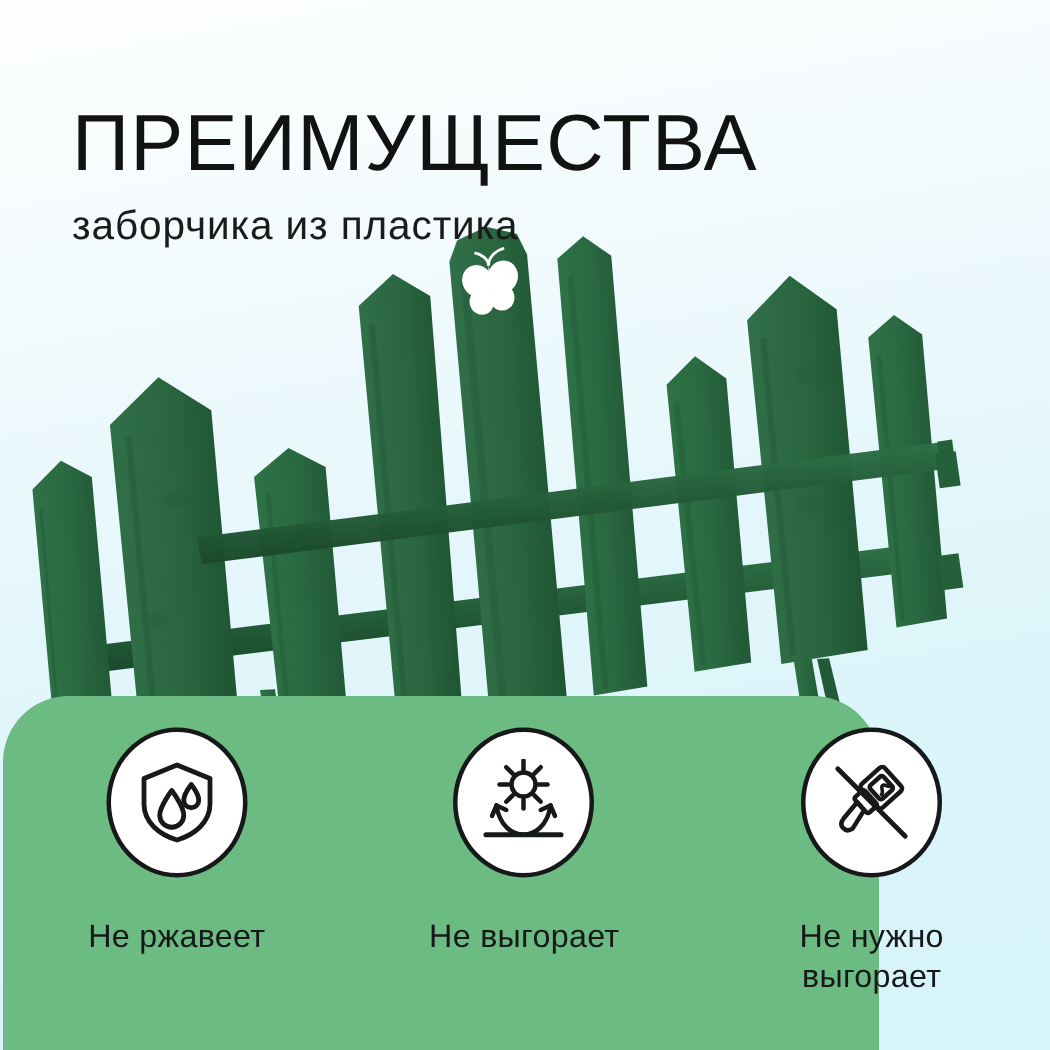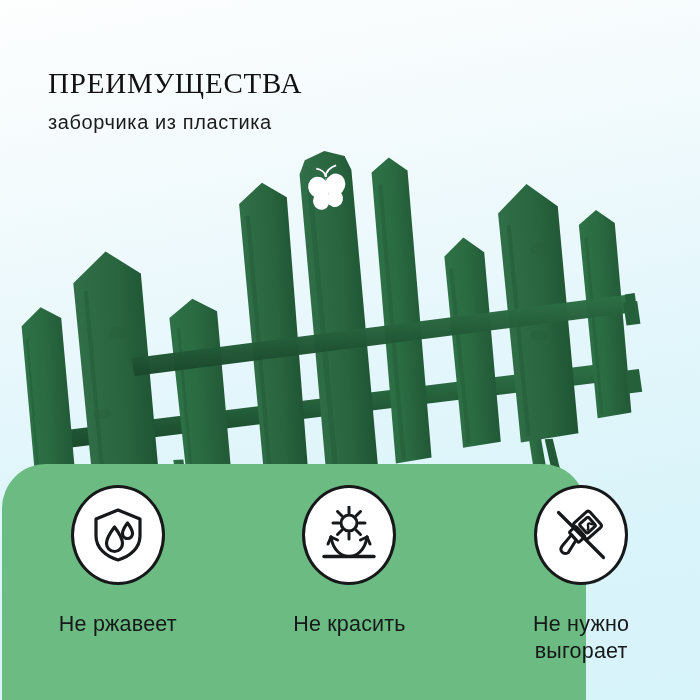--- a/index.html
+++ b/index.html
@@ -25,30 +25,30 @@
   
   #heading-block {
     position: absolute;
     left: 48px;
     top: 68px;
     width: 600px;
     z-index: 5;
   }
   #poster-title {
     margin: 0;
-    font-size: 29px;
+    font-size: 53px;
     line-height: 1.04;
     font-weight: 400;
     letter-spacing: 0.8px;
     color: #121212;
-    font-family: Liberation Serif, serif;
+    font-family: Liberation Sans, sans-serif;
   }
   #poster-subtitle {
     margin: 13px 0 0 0;
-    font-size: 20px;
+    font-size: 27px;
     line-height: 1.1;
     font-weight: 400;
     letter-spacing: 0.6px;
     color: #1b1b1b;
     font-family: "Liberation Sans", sans-serif;
   }
 
   
   #fence-photo {
     position: absolute;
@@ -269,21 +269,21 @@
               <path d="M12 31 C14 45 23 50.5 30 50.5 C37 50.5 46 45 48 31"></path>
               <path d="M12 31 L9 38"></path>
               <path d="M12 31 L18.5 34"></path>
               <path d="M48 31 L51 38"></path>
               <path d="M48 31 L41.5 34"></path>
 
               <line x1="5" y1="50.5" x2="55" y2="50.5" stroke-width="3.4"></line>
             </svg>
           </span>
         </div>
-        <div class="benefit-label">Не красить</div>
+        <div class="benefit-label">Не выгорает</div>
       </div>
 
       <div class="benefit-item">
         <div class="benefit-badge">
           <span>
             <svg width="58" height="58" viewBox="0 0 58 58" fill="none" stroke="#16181a" stroke-width="3" stroke-linecap="round" stroke-linejoin="round">
               <g transform="rotate(-42 29 29)">
 
                 <rect x="30" y="15.5" width="21" height="21" rx="2.5"></rect>
                 <rect x="34.5" y="20" width="12" height="12" rx="1.8"></rect>

